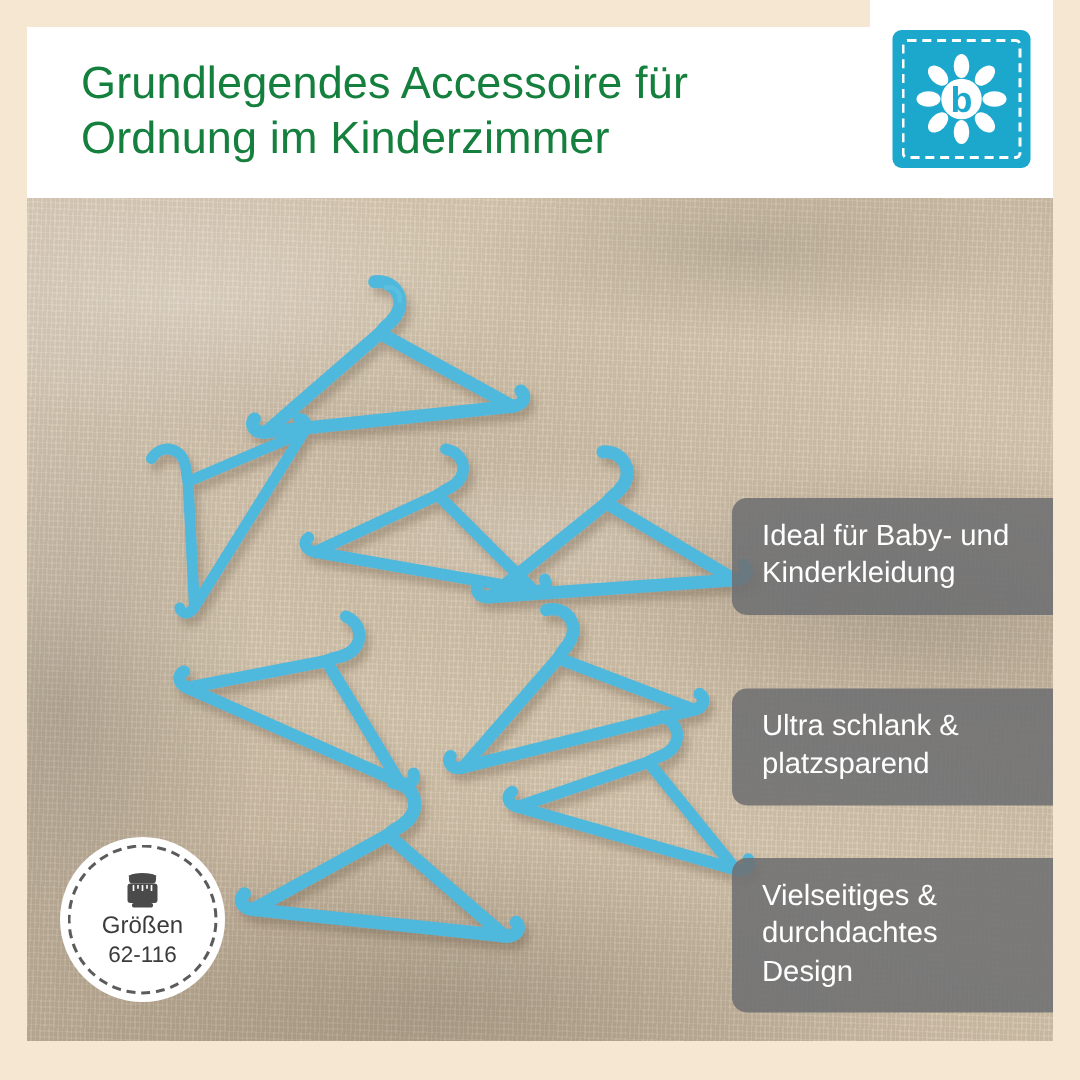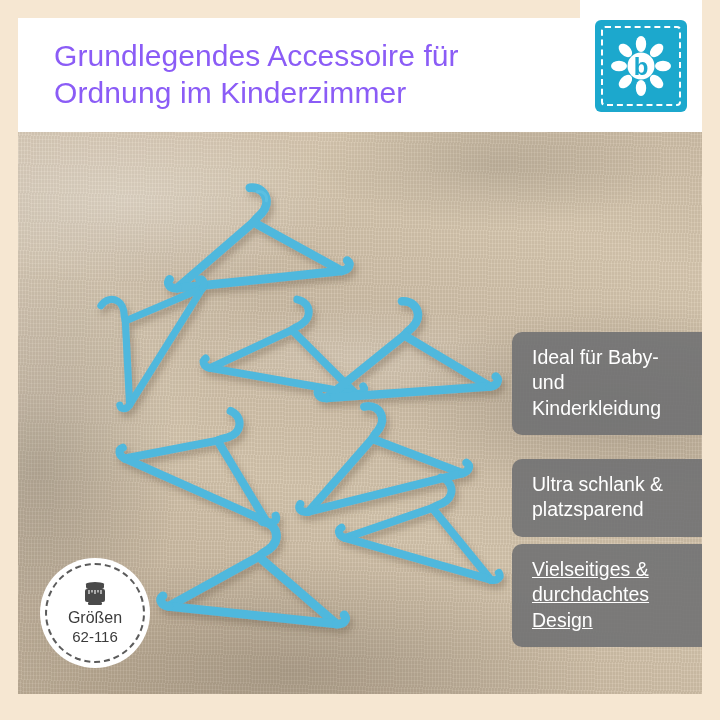--- a/index.html
+++ b/index.html
@@ -72,21 +72,21 @@
     background: #ffffff;
     display: flex;
     align-items: center;
   }
   .title-card h1 {
     margin: 0;
     padding: 0 18px 0 36px;
     font-size: 30px;
     line-height: 1.22;
     font-weight: 400;
-    color: #8b5cf6;
+    color: #15803d;
     letter-spacing: 0.1px;
   }
 
   
   .logo-badge {
     position: absolute;
     right: 18px;
     top: 0px;
     width: 122px;
     height: 132px;
@@ -124,25 +124,25 @@
     position: absolute;
     right: 0;
     background: rgba(110,112,114,0.88);
     color: #ffffff;
     font-size: 19.5px;
     line-height: 1.3;
     padding: 13px 18px 14px 20px;
     border-top-left-radius: 10px;
     border-bottom-left-radius: 10px;
     box-sizing: border-box;
-    width: 190px;
+    width: 214px;
   }
   #callout-0 { top: 200px; }
   #callout-1 { top: 327px; }
-  #callout-2 { top: 412px; text-decoration: underline; }
+  #callout-2 { top: 440px; }
 
   
   .seal {
     position: absolute;
     left: 22px;
     bottom: 26px;
     width: 110px;
     height: 110px;
     border-radius: 50%;
     background: #ffffff;

